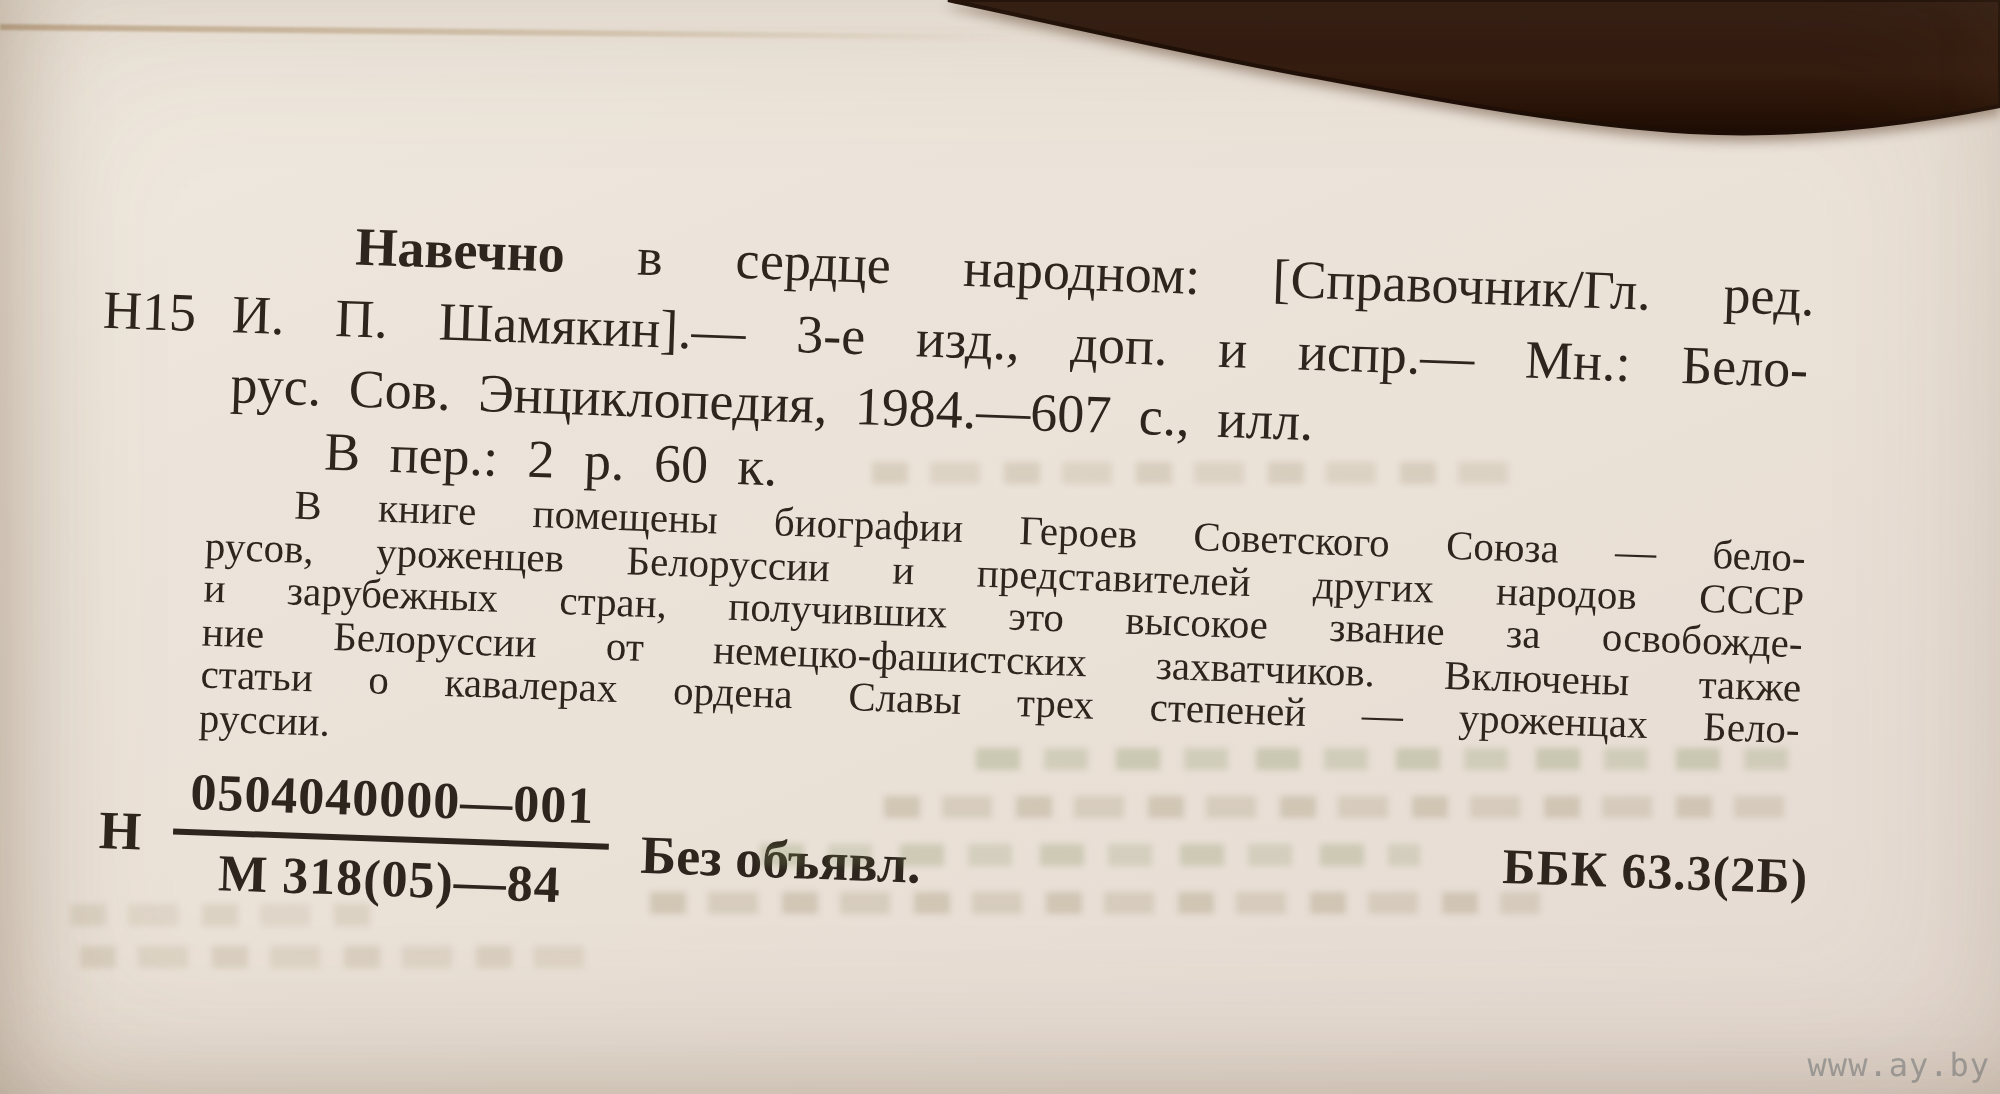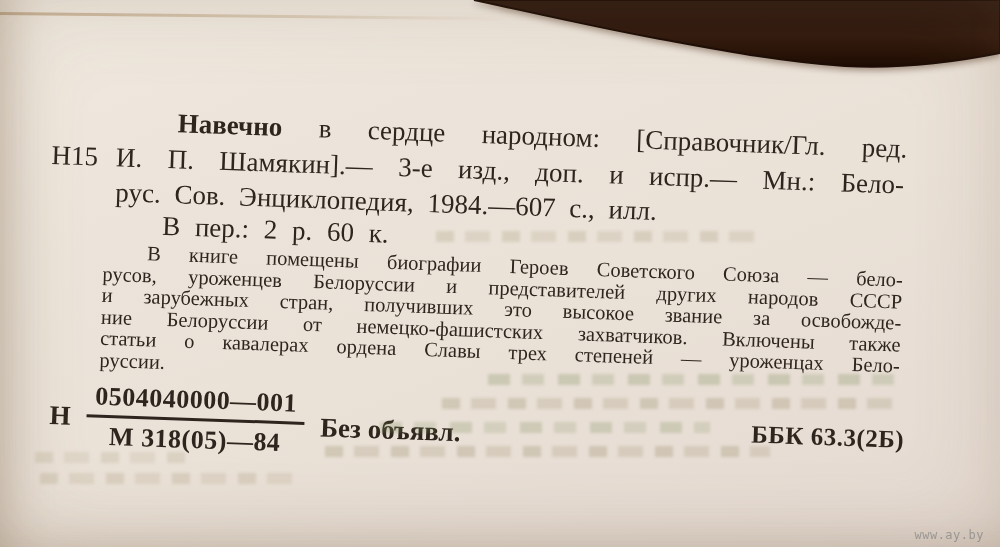--- a/index.html
+++ b/index.html
@@ -58,23 +58,23 @@
   .ghost.green{background:repeating-linear-gradient(90deg,
       rgba(122,138,86,.55) 0 22px, rgba(122,138,86,0) 22px 34px,
       rgba(122,138,86,.42) 34px 56px, rgba(122,138,86,0) 56px 70px);}
   .g1{left:436px;top:231px;width:330px;opacity:.38;}
   .g2{left:488px;top:374px;width:420px;}
   .g3{left:442px;top:398px;width:462px;}
   .g4{left:380px;top:422px;width:330px;opacity:.45;}
   .g5{left:325px;top:446px;width:445px;}
   .g6{left:35px;top:452px;width:160px;opacity:.3;}
   .g7{left:40px;top:473px;width:255px;opacity:.35;}
-  .watermark{position:absolute;right:16px;bottom:5px;
+  .watermark{position:absolute;right:5px;bottom:5px;
     font-family:"DejaVu Sans Mono","Liberation Mono",monospace;
-    font-size:12px;color:#a3a3a3;letter-spacing:.5px;}
+    font-size:16px;color:#a3a3a3;letter-spacing:.5px;}
 </style>
 </head>
 <body>
 
 <div class="photo">
 
   <div class="top-page-edge"></div>
   <div class="top-page-seam"></div>
 
   <svg class="blob-svg" width="1000" height="90" viewBox="0 0 1000 90">

